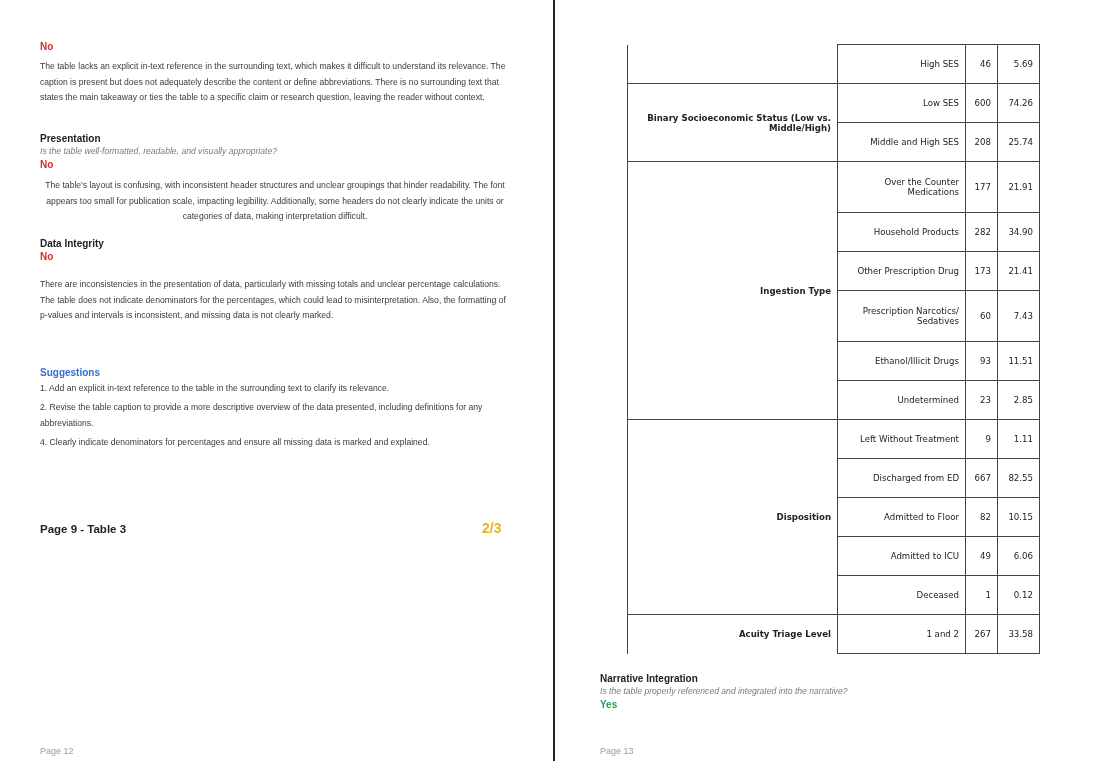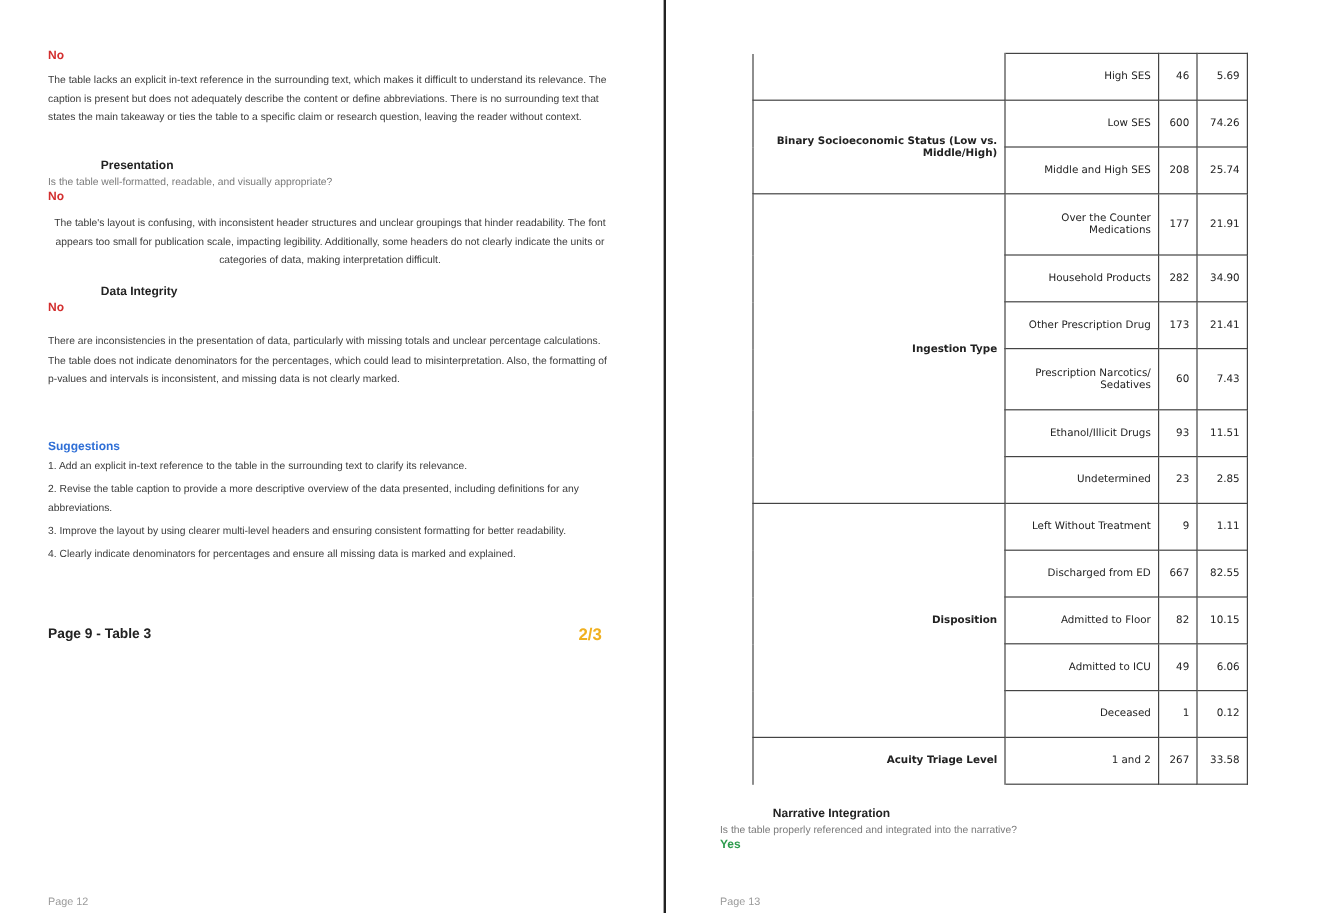--- a/index.html
+++ b/index.html
@@ -9,22 +9,22 @@
   .page { position: absolute; top: 0; height: 761px; background: #fff; }
   .page-left { left: 0; width: 553px; }
   .page-right { left: 555px; width: 554px; }
   .page-divider { position: absolute; left: 553px; top: 0; width: 2px; height: 761px; background: #222; }
 
   .verdict { font-size: 10px; font-weight: bold; line-height: 14px; }
   .verdict.no { color: #d32f2f; }
   .verdict.yes { color: #2e9c4e; }
 
   .body-text { font-size: 8.6px; line-height: 15.5px; color: #3b3b3b; }
-  .sec-title { font-size: 10px; font-weight: bold; color: #222; line-height: 13px; margin-left: 44px; }
-  .sec-question { font-size: 8.6px; color: #7a7a7a; line-height: 13px; }
+  .sec-title { font-size: 10px; font-weight: bold; color: #222; line-height: 13px; }
+  .sec-question { font-size: 8.6px; font-style: italic; color: #7a7a7a; line-height: 13px; }
 
   .abs { position: absolute; }
 
   .suggest-title { font-size: 10px; color: #2f6fd6; font-weight: bold; line-height: 14px; }
   .suggest-item { font-size: 8.6px; line-height: 16px; color: #3b3b3b; margin-bottom: 3px; }
 
   .footer-title { font-size: 11.5px; font-weight: bold; color: #222; }
   .footer-count { font-size: 14px; font-weight: bold; color: #f0b020; }
 
   .page-num { font-size: 9px; color: #9a9a9a; }
@@ -57,21 +57,20 @@
   <div class="abs" style="left:40px; top:237px; width:470px;">
     <div class="sec-title">Data Integrity</div>
     <div class="verdict no">No</div>
     <div class="body-text" style="margin-top:13px;">There are inconsistencies in the presentation of data, particularly with missing totals and unclear percentage calculations. The table does not indicate denominators for the percentages, which could lead to misinterpretation. Also, the formatting of p-values and intervals is inconsistent, and missing data is not clearly marked.</div>
   </div>
 
   <div class="abs" style="left:40px; top:366px; width:470px;">
     <div class="suggest-title">Suggestions</div>
     <div class="suggest-item">1. Add an explicit in-text reference to the table in the surrounding text to clarify its relevance.</div>
     <div class="suggest-item">2. Revise the table caption to provide a more descriptive overview of the data presented, including definitions for any abbreviations.</div>
-    <div class="suggest-item">3. Improve the layout by using clearer multi-level headers and ensuring consistent formatting for better readability.</div>
     <div class="suggest-item">4. Clearly indicate denominators for percentages and ensure all missing data is marked and explained.</div>
   </div>
 
   <div class="abs footer-title" style="left:40px; top:523px;">Page 9 - Table 3</div>
   <div class="abs footer-count" style="left:482px; top:520px;">2/3</div>
 
   <div class="abs page-num" style="left:40px; top:746px;">Page 12</div>
 </div>
 
 <div class="page-divider"></div>

